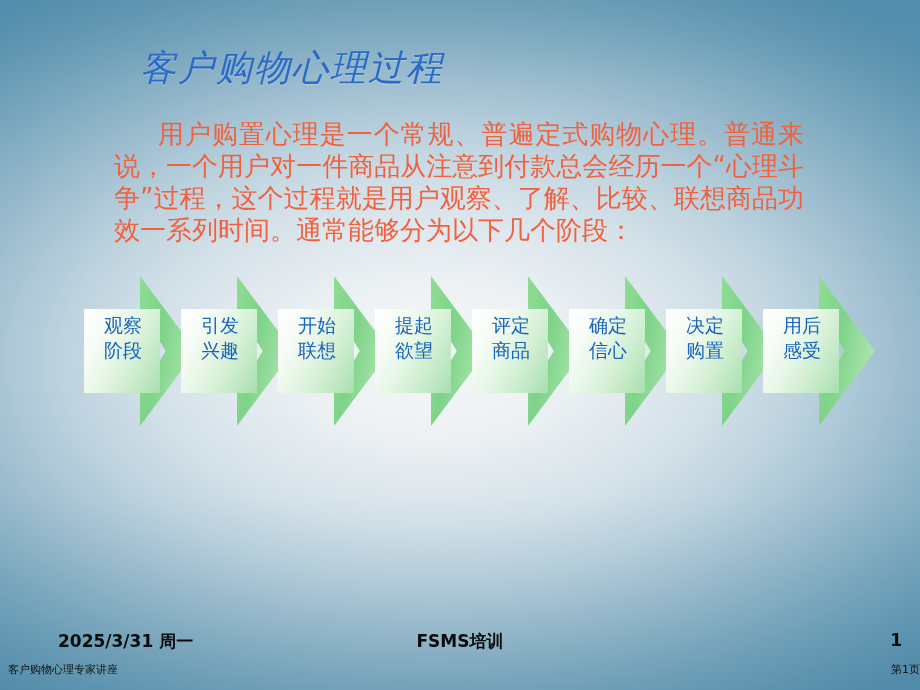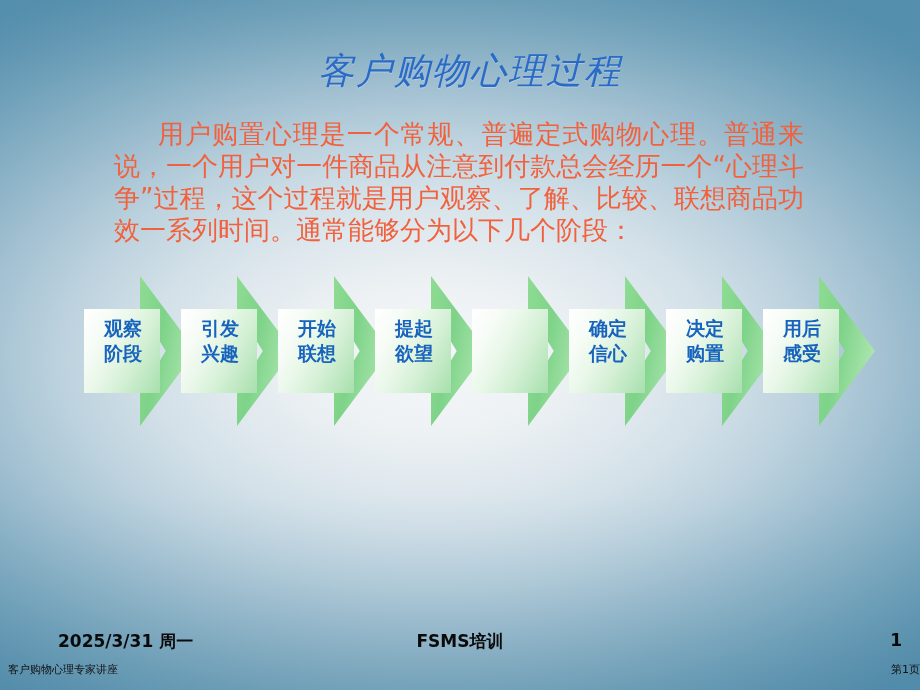--- a/index.html
+++ b/index.html
@@ -50,29 +50,28 @@
        rgba(64,124,154,0.10) 88%,
        rgba(60,118,148,0.18) 100%);
   }
 
   
   #title {
     position: absolute;
     left: 140px;
     top: 48px;
     width: 660px;
-    font-family: Liberation Sans, sans-serif;
+    font-family: Liberation Mono, monospace;
     font-style: italic;
     font-size: 36px;
     line-height: 46px;
     letter-spacing: 2px;
     color: #2a6bc8;
     text-shadow: 0 1px 1px rgba(255,255,255,0.30);
     white-space: nowrap;
-    text-align: center;
   }
 
   
   #body-text {
     position: absolute;
     left: 114px;
     top: 118px;
     width: 690px;
     font-family: "DejaVu Sans", "Liberation Sans", sans-serif;
     font-size: 26px;
@@ -118,28 +117,29 @@
         #ffffff 0%,
         #f7fcf7 22%,
         #e8f7e8 44%,
         #d2efd3 66%,
         #b9e6bd 86%,
         #a7dfac 100%);
   }
   .chevron .label {
     position: absolute;
     left: 0;
-    top: 40px;
+    top: 20px;
     width: 78px;
     height: 84px;
     display: flex;
     flex-direction: column;
     align-items: center;
-    font-family: "DejaVu Sans", "Liberation Sans", sans-serif;
-    font-weight: bold;
+    justify-content: center;
+    font-family: "DejaVu Sans", "Liberation Sans", sans-serif;
+    font-weight: normal;
     font-size: 19px;
     line-height: 25px;
     color: #1763bd;
     letter-spacing: 0px;
     white-space: nowrap;
   }
 
   
   .footer-main {
     position: absolute;
@@ -211,20 +211,24 @@
       <div class="box"></div>
       <div class="label">
         <span>提起</span>
         <span>欲望</span>
       </div>
     </div>
 
     <div class="chevron" style="left:388px;">
       <div class="head"></div>
       <div class="box"></div>
+      <div class="label">
+        <span>评定</span>
+        <span>商品</span>
+      </div>
     </div>
 
     <div class="chevron" style="left:485px;padding-left:48px;">
       <div class="head"></div>
       <div class="box"></div>
       <div class="label">
         <span>确定</span>
         <span>信心</span>
       </div>
     </div>

